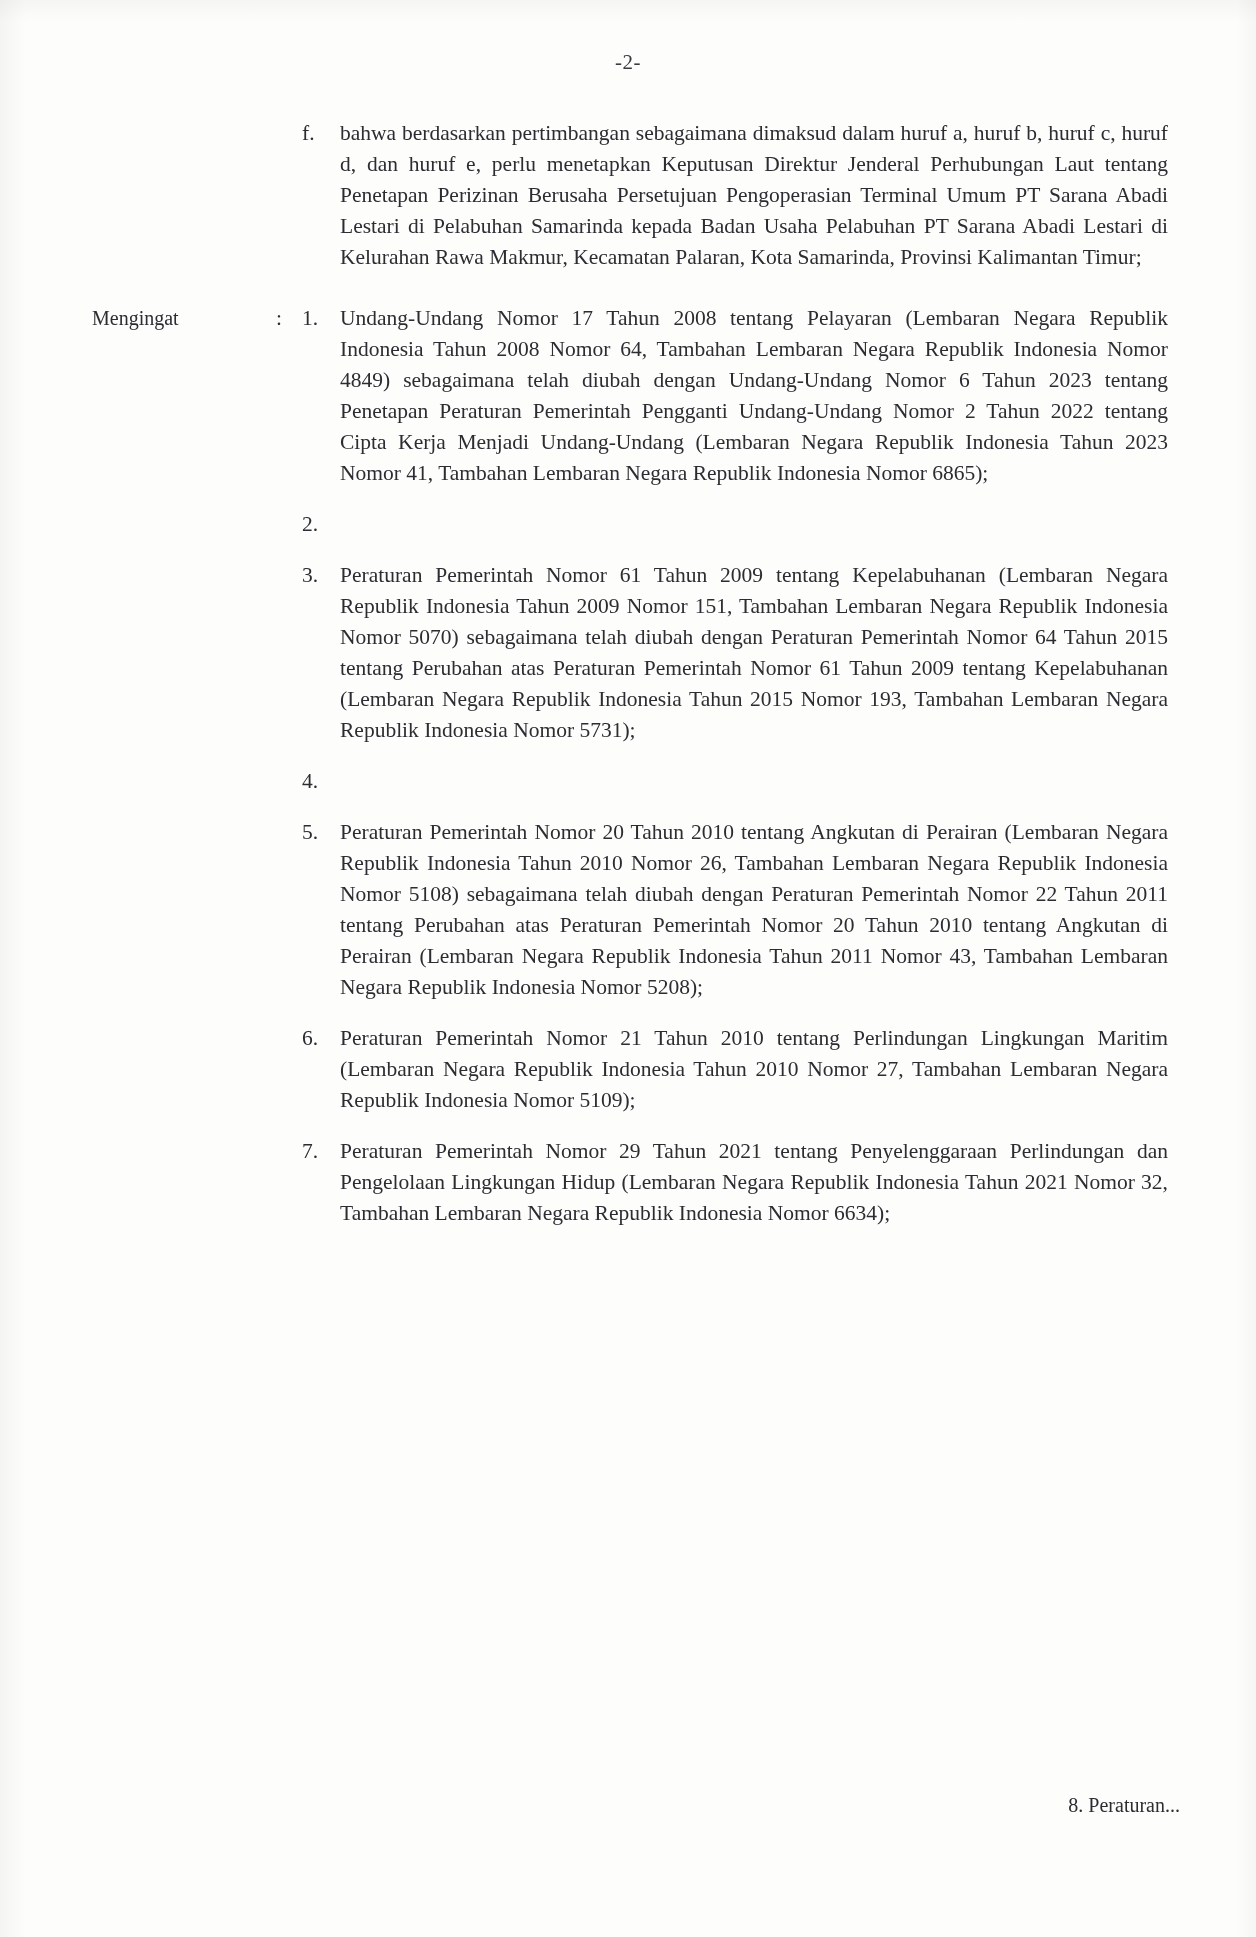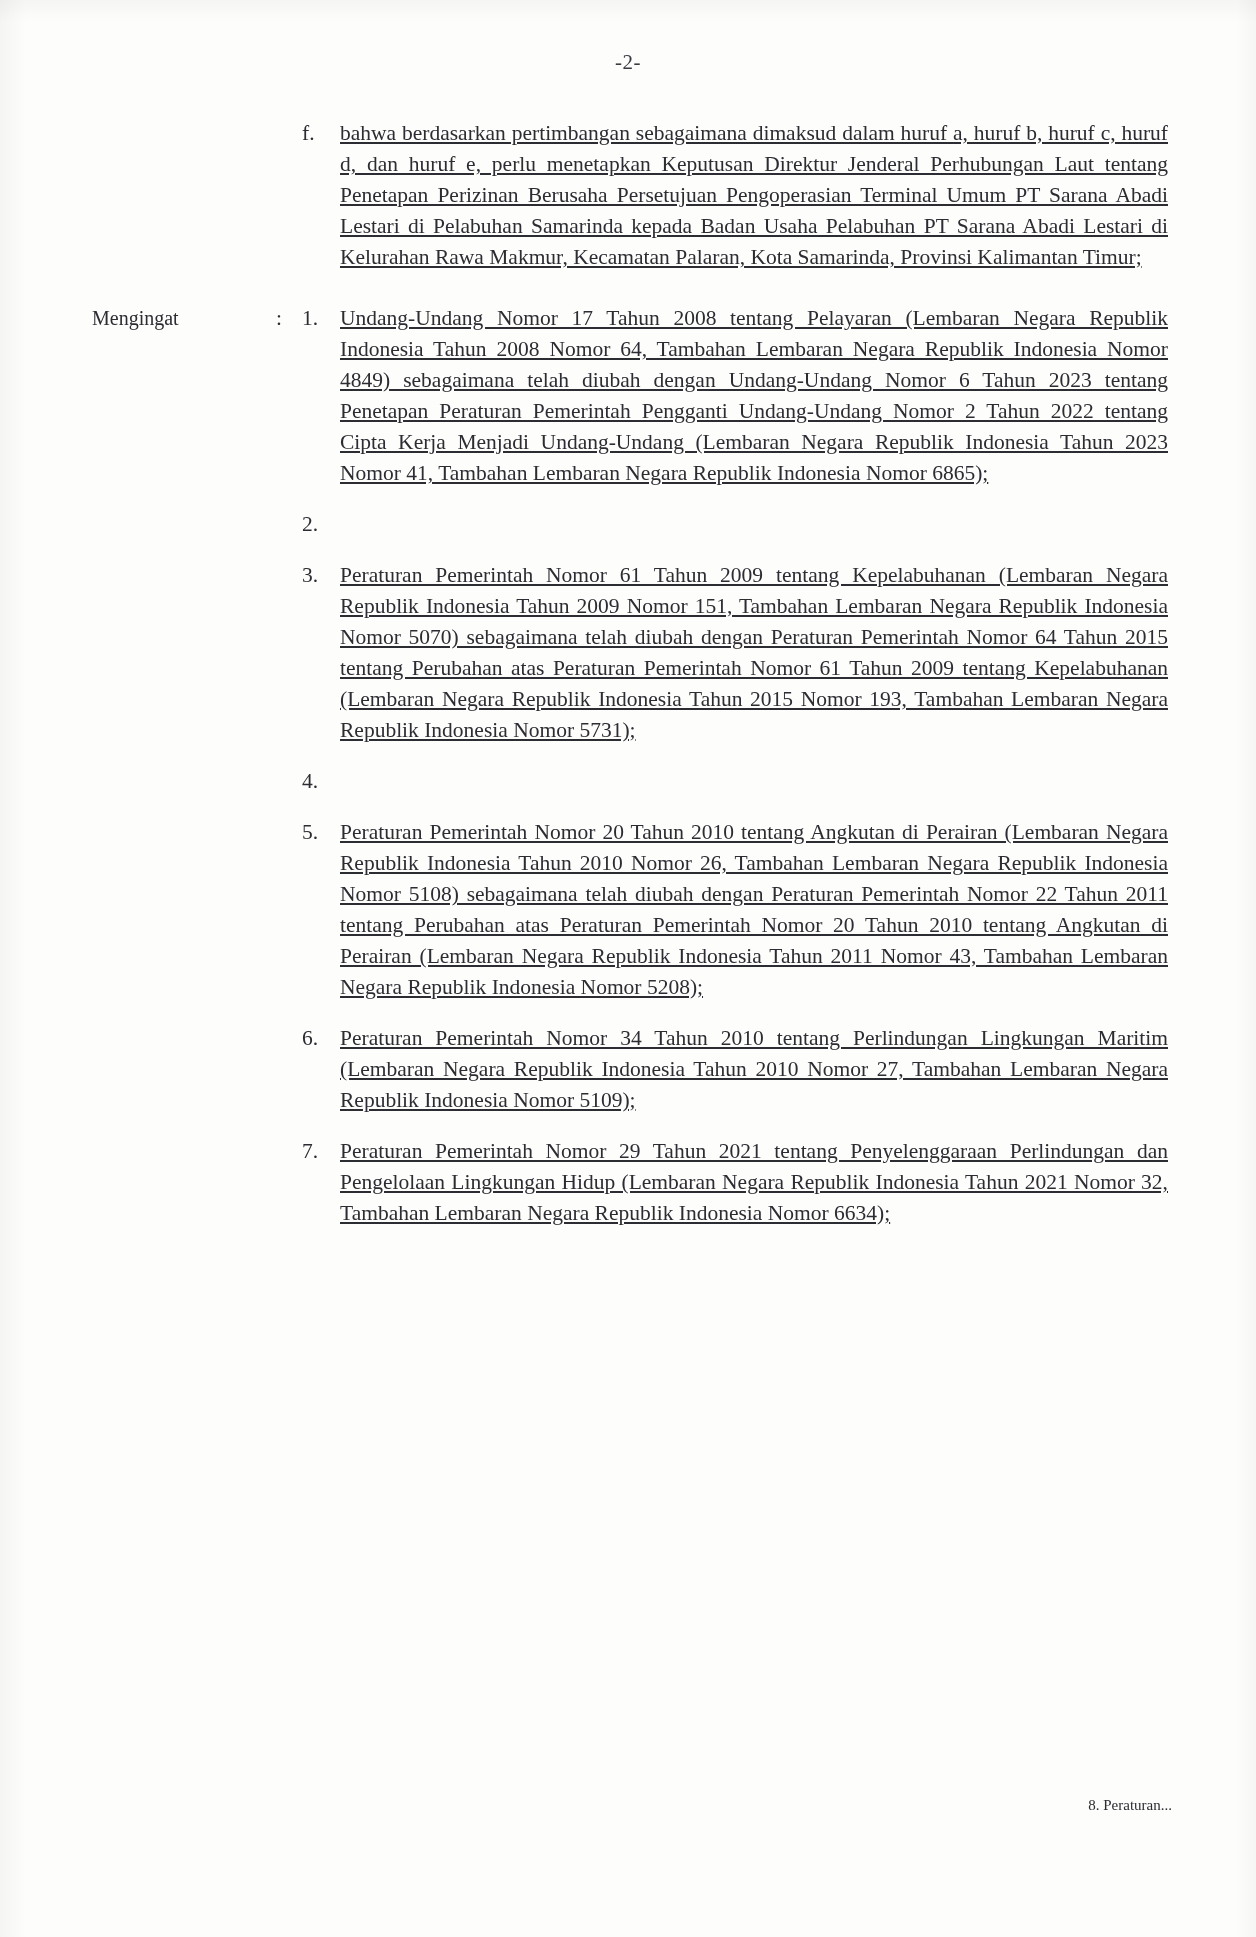--- a/index.html
+++ b/index.html
@@ -72,36 +72,35 @@
     line-height: 31px;
     text-align: left;
   }
   .body-col {
     flex: 1 1 auto;
     font-size: 21.5px;
     line-height: 31px;
     text-align: justify;
     text-justify: inter-word;
     hyphens: none;
-    text-decoration: underline;
   }
   .body-col.last-natural {
     text-align-last: left;
   }
   .considerans {
     margin-bottom: 30px;
   }
   .mengingat-block .row + .row {
     margin-top: 20px;
   }
   .footer-note {
     position: absolute;
-    right: 84px;
+    right: 76px;
     top: 1790px;
-    font-size: 15px;
+    font-size: 20px;
     line-height: 31px;
     text-align: right;
     color: #2c2c33;
   }
 </style>
 </head>
 <body>
 
 <div class="page">
 
@@ -148,21 +147,21 @@
         <div class="label-col"></div>
         <div class="colon-col"></div>
         <div class="marker-col">5.</div>
         <div class="body-col last-natural">Peraturan Pemerintah Nomor  20 Tahun 2010 tentang Angkutan di Perairan (Lembaran Negara Republik Indonesia Tahun 2010 Nomor 26, Tambahan Lembaran Negara Republik Indonesia Nomor 5108) sebagaimana telah diubah dengan Peraturan Pemerintah Nomor 22 Tahun 2011 tentang Perubahan atas Peraturan Pemerintah Nomor 20 Tahun 2010 tentang Angkutan di Perairan (Lembaran Negara Republik Indonesia Tahun 2011 Nomor 43, Tambahan Lembaran Negara Republik Indonesia Nomor 5208);</div>
       </div>
 
       <div class="row">
         <div class="label-col"></div>
         <div class="colon-col"></div>
         <div class="marker-col">6.</div>
-        <div class="body-col last-natural">Peraturan Pemerintah Nomor 34 Tahun 2010 tentang Perlindungan Lingkungan Maritim (Lembaran Negara Republik Indonesia Tahun 2010 Nomor 27, Tambahan Lembaran Negara Republik Indonesia Nomor  5109);</div>
+        <div class="body-col last-natural">Peraturan Pemerintah Nomor 21 Tahun 2010 tentang Perlindungan Lingkungan Maritim (Lembaran Negara Republik Indonesia Tahun 2010 Nomor 27, Tambahan Lembaran Negara Republik Indonesia Nomor  5109);</div>
       </div>
 
       <div class="row">
         <div class="label-col"></div>
         <div class="colon-col"></div>
         <div class="marker-col">7.</div>
         <div class="body-col last-natural">Peraturan Pemerintah Nomor 29 Tahun 2021 tentang Penyelenggaraan Perlindungan dan Pengelolaan Lingkungan Hidup (Lembaran Negara Republik Indonesia Tahun 2021 Nomor 32, Tambahan Lembaran Negara Republik Indonesia Nomor 6634);</div>
       </div>
 
     </div>

